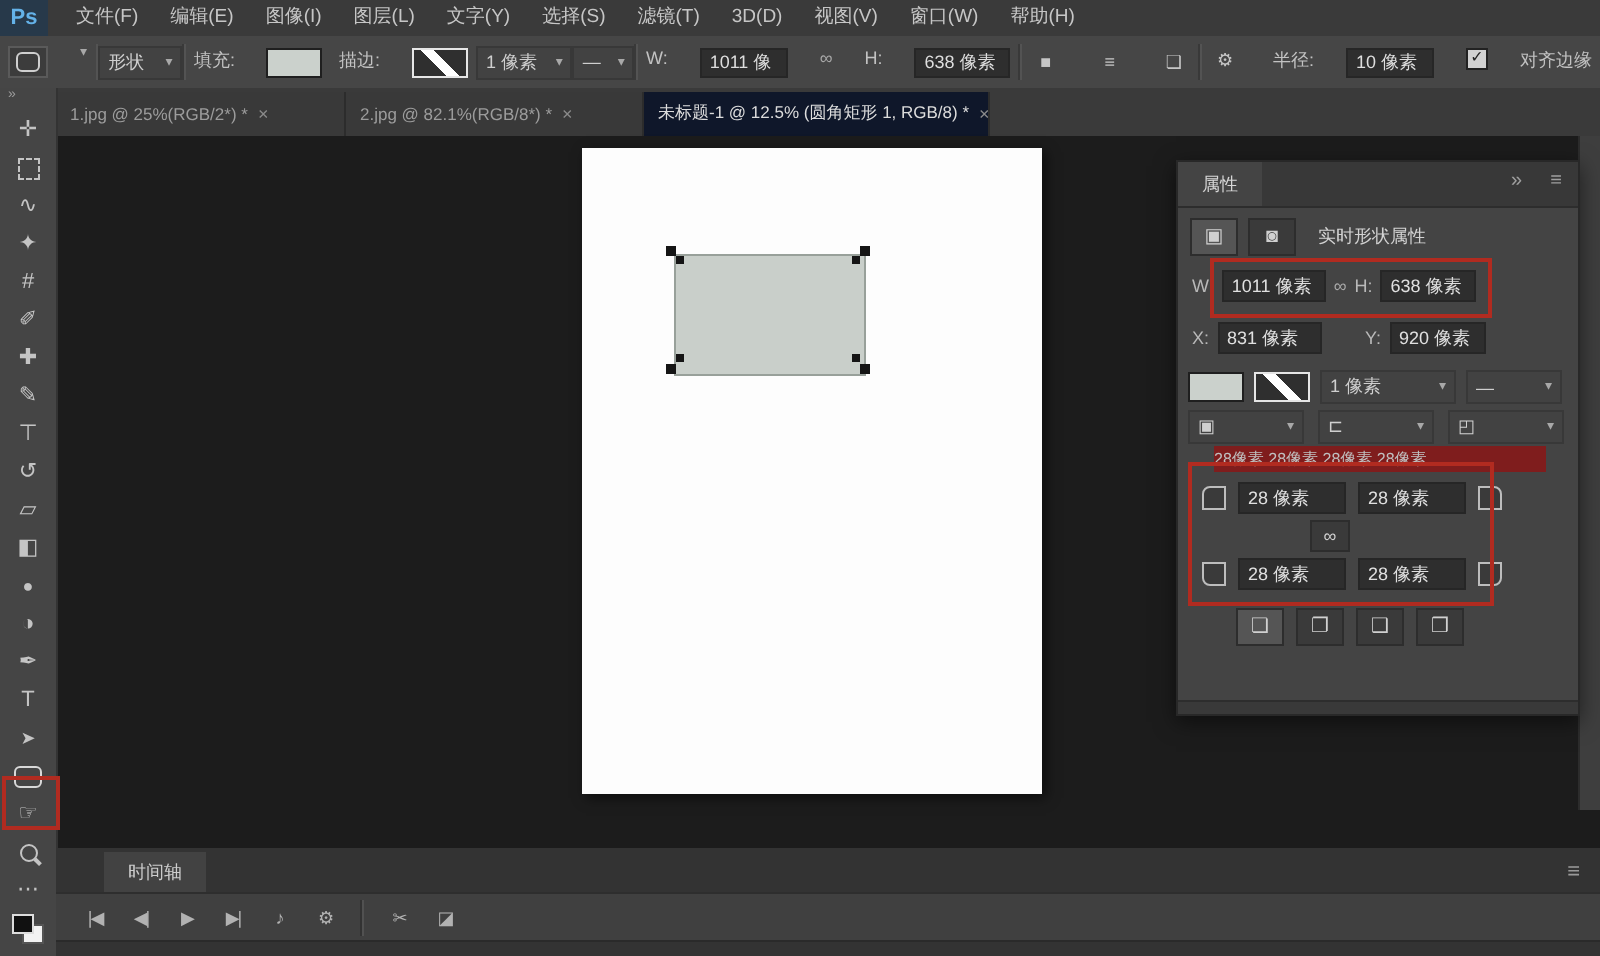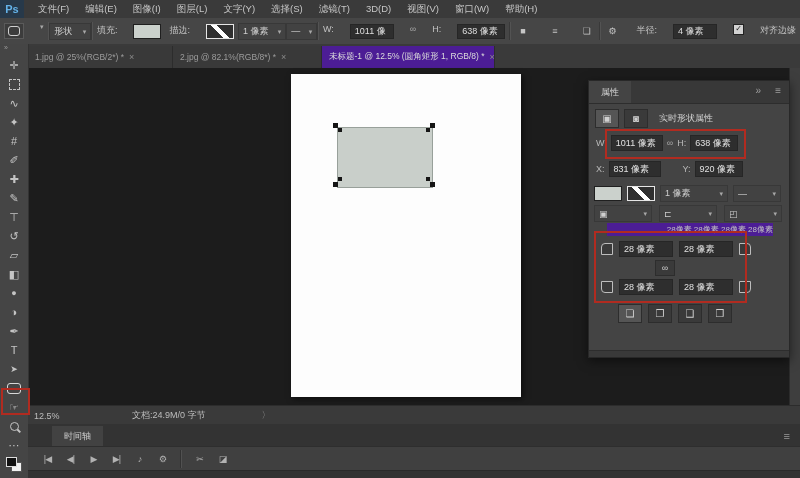--- a/index.html
+++ b/index.html
@@ -40,21 +40,21 @@
   .zoomc{width:7px;height:7px;border:1.5px solid #c4c4c4;border-radius:50%;position:relative;}
   .zoomc::after{content:"";position:absolute;left:6px;top:7px;width:4px;height:1.5px;background:#c4c4c4;transform:rotate(45deg);}
   .swatches{position:relative;width:16px;height:14px;margin-top:2px;}
   .swatches .fg{position:absolute;left:0;top:0;width:9px;height:8px;background:#111;border:1px solid #ddd;z-index:2;}
   .swatches .bg{position:absolute;left:5px;top:5px;width:9px;height:8px;background:#f2f2f2;border:1px solid #555;}
   
   .tabbar{left:28px;top:44px;width:772px;height:24px;background:#3a3a3a;display:flex;align-items:flex-end;}
   .tab{height:22px;display:flex;align-items:center;gap:5px;padding:0 7px;font-size:8.5px;color:#9c9c9c;
        background:#393939;border-right:1px solid #2c2c2c;white-space:nowrap;overflow:hidden;}
   .tab .x{color:#8a8a8a;font-size:9px;}
-  .tab.active{background:#4c1d95;color:#dcdcdc;margin-top:11px;}
+  .tab.active{background:#0f172a;color:#dcdcdc;margin-top:11px;}
   
   .canvas{left:28px;top:68px;width:761px;height:337px;background:#1c1c1c;}
   .edgestrip{left:789px;top:68px;width:11px;height:337px;background:#3e3e3e;border-left:1px solid #2c2c2c;}
   .page{left:291px;top:74px;width:230px;height:323px;background:#fdfdfd;box-shadow:2px 2px 6px rgba(0,0,0,.55);}
   .shape{left:337px;top:127px;width:94px;height:59px;background:#c9cfca;border:1px solid #98a09a;}
   .handle{width:5px;height:5px;background:#151515;}
   .handle2{width:4px;height:4px;background:#151515;}
   
   .panel{left:588px;top:80px;width:200px;height:276px;background:#444444;border:1px solid #282828;
          box-shadow:0 3px 10px rgba(0,0,0,.5);font-size:9px;color:#c9c9c9;z-index:10;}
@@ -65,21 +65,21 @@
   .pbtn{width:22px;height:17px;background:#3a3a3a;border:1px solid #2d2d2d;display:flex;align-items:center;justify-content:center;
         color:#d0d0d0;font-size:10px;}
   .pbtn.on{background:#555555;}
   .pfld{background:#2e2e2e;border:1px solid #262626;height:14px;line-height:14px;padding:0 4px;color:#e0e0e0;}
   .plab{color:#b9b9b9;}
   .corner{width:10px;height:10px;border:1px solid #bdbdbd;background:#3a3a3a;}
   .corner.tl{border-top-left-radius:4px;}
   .corner.tr{border-top-right-radius:4px;}
   .corner.bl{border-bottom-left-radius:4px;}
   .corner.br{border-bottom-right-radius:4px;}
-  .sumstrip{position:absolute;background:#4c1d95;color:#c0c0c0;font-size:8px;line-height:13px;text-align:right;}
+  .sumstrip{position:absolute;background:#7f1d1d;color:#c0c0c0;font-size:8px;line-height:13px;text-align:left;}
   .panel .foot{position:absolute;left:0;bottom:0;width:100%;height:6px;background:#393939;border-top:1px solid #2d2d2d;}
   
   .redbox{border:2px solid #b12b20;z-index:50;pointer-events:none;}
   
   .statusbar{left:28px;top:405px;width:772px;height:19px;background:#3a3a3a;border-top:1px solid #2c2c2c;
              display:flex;align-items:center;font-size:9px;color:#bdbdbd;}
   
   .tl-tabs{left:28px;top:424px;width:772px;height:22px;background:#333333;display:flex;align-items:flex-end;}
   .tl-tab{height:20px;line-height:20px;padding:0 12px;background:#424242;color:#cccccc;font-size:9px;}
   .tl-menu{margin-left:auto;margin-right:10px;color:#9a9a9a;font-size:11px;line-height:20px;}
@@ -149,21 +149,21 @@
     <span class="sep"></span>
     <div class="ob-group">
       <span class="ob-icon">■</span>
       <span class="ob-icon">≡</span>
       <span class="ob-icon">❏</span>
     </div>
     <span class="sep"></span>
     <div class="ob-group">
       <span class="ob-icon">⚙</span>
       <span>半径:</span>
-      <span class="fld" style="width:34px">4 像素</span>
+      <span class="fld" style="width:34px">10 像素</span>
       <span class="checkbox">✓</span>
       <span>对齐边缘</span>
     </div>
   </div>
 
   <div class="abs tabbar">
     <div class="tab" style="width:130px">
       <span>1.jpg @ 25%(RGB/2*) *</span>
       <span class="x">×</span>
     </div>
@@ -299,25 +299,20 @@
       <span class="pbtn">❑</span>
       <span class="pbtn">❒</span>
     </div>
     <div class="foot"></div>
   </div>
 
   <div class="abs redbox" style="left:605px;top:129px;width:137px;height:26px;"></div>
   <div class="abs redbox" style="left:594px;top:231px;width:149px;height:68px;"></div>
   <div class="abs redbox" style="left:1px;top:388px;width:25px;height:23px;"></div>
 
-  <div class="abs statusbar">
-    <span style="margin-left:6px;width:58px">12.5%</span>
-    <span style="margin-left:40px">文档:24.9M/0 字节</span>
-    <span style="margin-left:56px;color:#8e8e8e">〉</span>
-  </div>
 
   <div class="abs tl-tabs">
     <span class="tl-tab" style="margin-left:24px">时间轴</span>
     <span class="tl-menu">≡</span>
   </div>
   <div class="abs tl-controls">
     <span style="width:8px"></span>
     <span class="tl-btn">|◀</span>
     <span class="tl-btn">◀|</span>
     <span class="tl-btn">▶</span>

